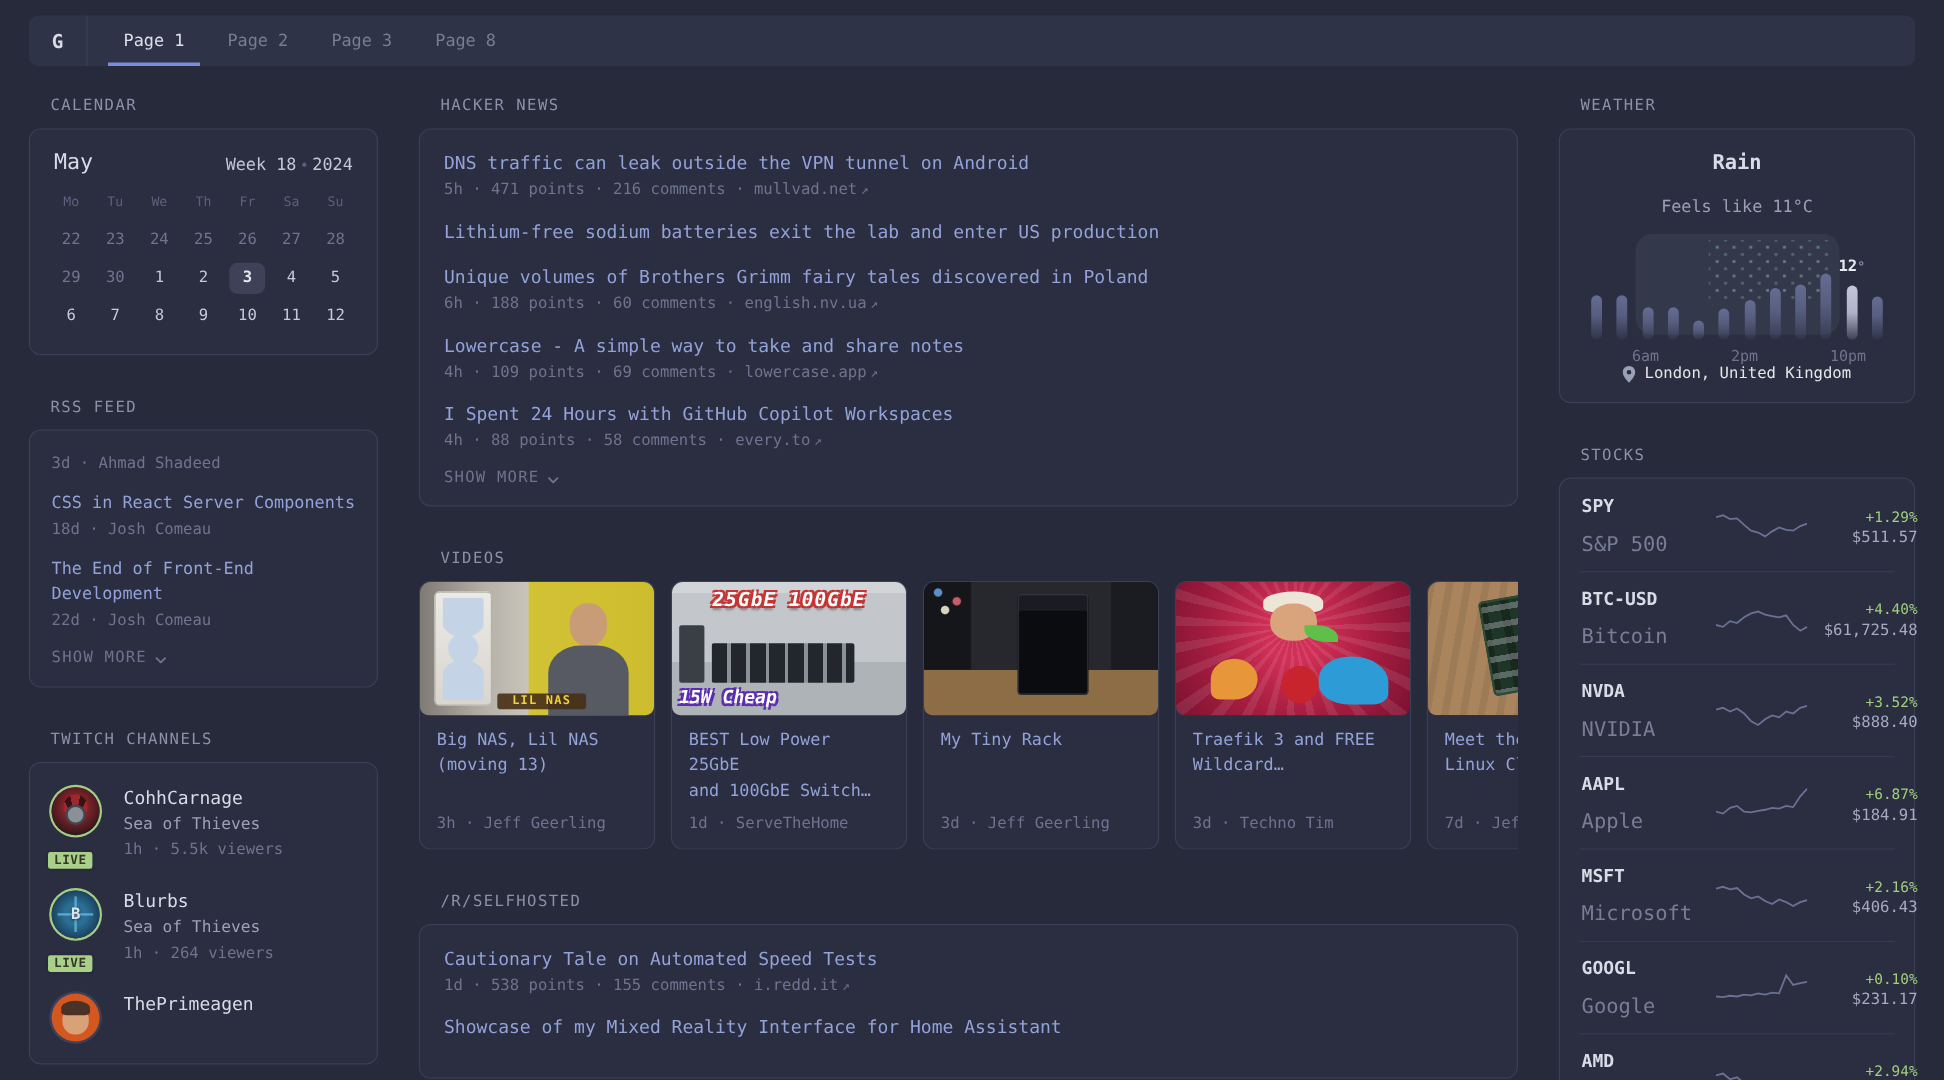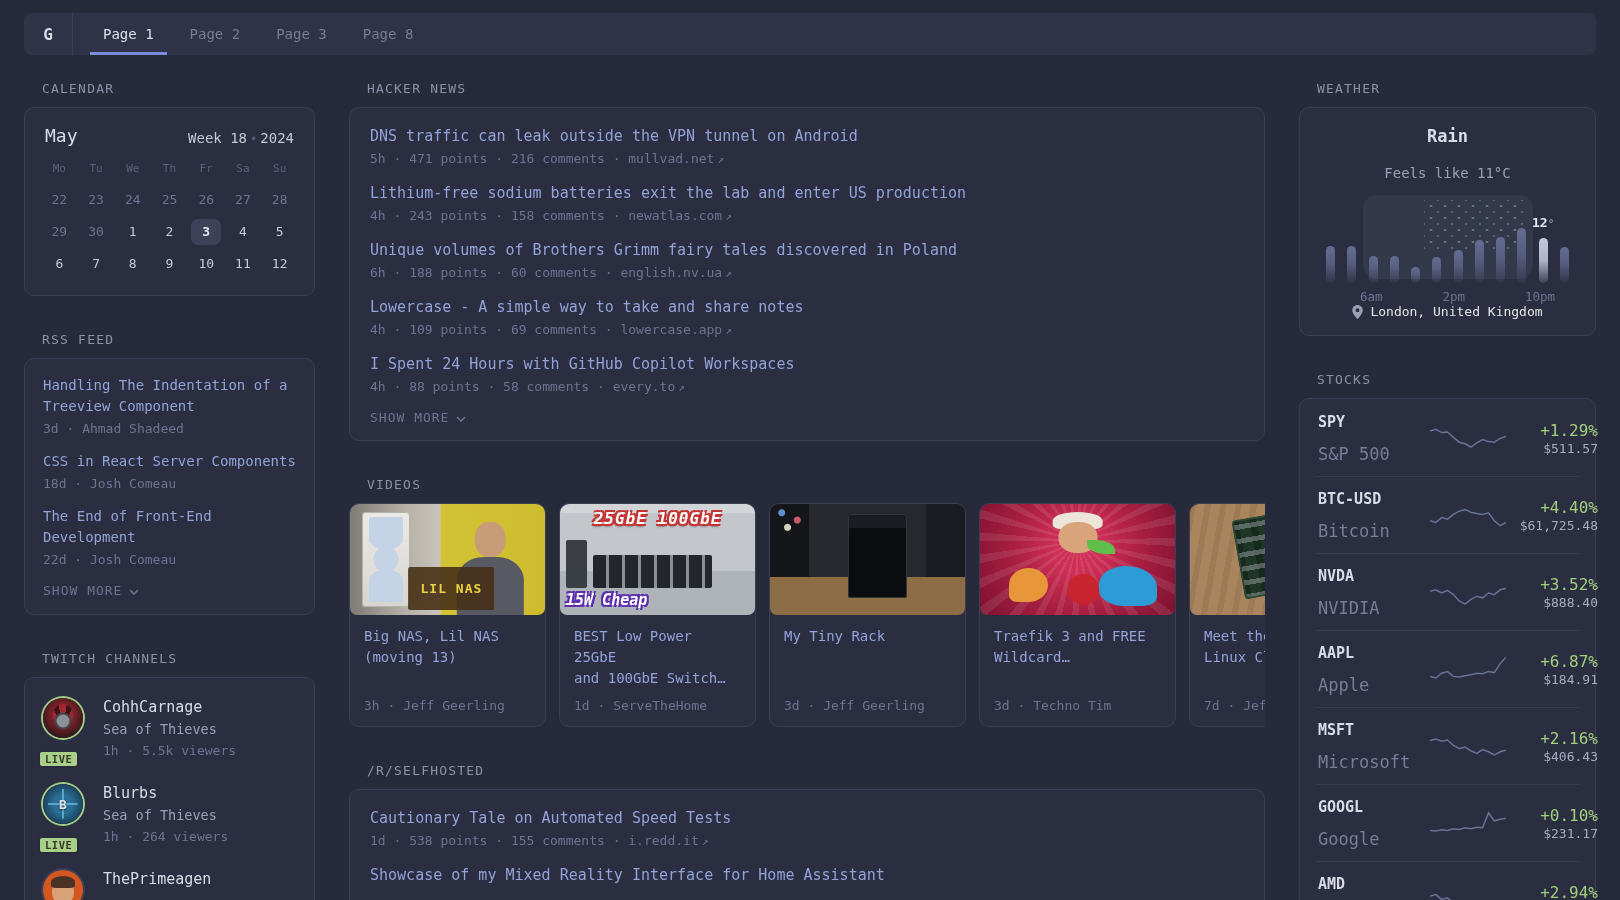--- a/index.html
+++ b/index.html
@@ -85,21 +85,21 @@
   .thumb{position:relative;height:111px;border-radius:9px 9px 7px 7px;overflow:hidden;flex:none}
   .v-title{padding:11px 14px 0;font-size:14px;line-height:21px;color:var(--link);cursor:pointer}
   .v-meta{margin-top:auto;padding:9px 14px 13px;font-size:13px;color:var(--dim)}
   
   .th-bignas{background:linear-gradient(90deg,#7e7a74 0,#b6b1a8 28%,#c9c4ba 46%,#d2c235 47%,#cdbd2e 100%)}
   .t-case{position:absolute;left:6%;top:7%;width:25%;height:86%;background:linear-gradient(180deg,#eceae5,#d8d5cf);border-radius:4px;box-shadow:inset 0 0 0 1px #b5b2ab}
   .t-case::before{content:"";position:absolute;left:16%;top:5%;width:68%;height:90%;background:radial-gradient(circle at 50% 15%,#c4d3e6 0 27%,transparent 28%),radial-gradient(circle at 50% 50%,#c4d3e6 0 27%,transparent 28%),radial-gradient(circle at 50% 85%,#c4d3e6 0 27%,transparent 28%)}
   .t-person{position:absolute;right:11%;top:16%;width:34%;height:84%}
   .t-person::before{content:"";position:absolute;left:50%;top:0;transform:translateX(-50%);width:46%;height:38%;background:#c89c76;border-radius:45%}
   .t-person::after{content:"";position:absolute;left:50%;bottom:0;transform:translateX(-50%);width:100%;height:62%;background:#575a63;border-radius:40% 40% 0 0}
-  .ov-lilnas{position:absolute;bottom:5px;left:52%;transform:translateX(-50%);font-size:13px;font-weight:bold;letter-spacing:1px;color:#ecd23e;background:rgba(71,48,22,.9);padding:14px 12px;border-radius:2px;white-space:nowrap}
+  .ov-lilnas{position:absolute;bottom:5px;left:52%;transform:translateX(-50%);font-size:10px;font-weight:bold;letter-spacing:1px;color:#ecd23e;background:rgba(71,48,22,.9);padding:1px 12px;border-radius:2px;white-space:nowrap}
   .th-switch{background:linear-gradient(180deg,#d2d5d8 0 8%,#c3c7cb 8% 60%,#aeb3b8 60% 100%)}
   .t-psu{position:absolute;left:3%;top:32%;width:11%;height:44%;background:#3a3e45;border-radius:2px}
   .t-ports{position:absolute;left:17%;right:22%;top:46%;height:30%;background:repeating-linear-gradient(90deg,#23262c 0 13px,#8a9097 13px 16px);border-radius:2px}
   .ov-25g{position:absolute;top:5px;left:0;right:0;text-align:center;font-size:16px;font-weight:800;font-style:italic;color:#fff;letter-spacing:1px;white-space:nowrap;text-shadow:-2px -2px 0 #c63434,2px -2px 0 #c63434,-2px 2px 0 #c63434,2px 2px 0 #c63434,0 3px 2px rgba(0,0,0,.35)}
   .ov-15w{position:absolute;bottom:6px;left:6px;font-size:15px;font-weight:800;font-style:italic;color:#fff;text-shadow:-2px -2px 0 #5c2db0,2px -2px 0 #5c2db0,-2px 2px 0 #5c2db0,2px 2px 0 #5c2db0}
   .th-rack{background:linear-gradient(180deg,#27282e 0 66%,#8d6d45 66% 100%)}
   .t-wall{position:absolute;left:0;top:0;width:20%;height:66%;background:#15161a;background-image:radial-gradient(circle at 30% 12%,#5b8fc9 0 3px,transparent 4px),radial-gradient(circle at 70% 22%,#c95b6a 0 3px,transparent 4px),radial-gradient(circle at 45% 32%,#d8d2c2 0 3px,transparent 4px)}
   .t-rackbox{position:absolute;left:40%;top:9%;width:30%;height:76%;background:#0b0c10;border-radius:3px;box-shadow:inset 0 0 0 1px #32353c,inset 0 14px 0 #1a1c22}
   .t-rackright{position:absolute;right:0;top:0;width:20%;height:66%;background:#1b1c21}
   .th-traefik{background:radial-gradient(circle at 50% 40%,#d03057 0 18%,#a81e41 55%,#7c1130 100%)}
@@ -133,21 +133,21 @@
 
   
   .stocks-card{padding:1px 16px}
   .stock-row{display:flex;align-items:center;padding:12px 2px;cursor:pointer}
   .stock-row + .stock-row{border-top:1px solid var(--divider)}
   .st-id{width:112px;flex:none}
   .st-sym{font-size:15px;font-weight:bold;color:var(--bright);line-height:20px}
   .st-name{font-size:17px;color:#787e98;margin-top:12px}
   .st-spark{flex:1;display:flex;justify-content:center}
   .st-right{width:92px;flex:none;text-align:right}
-  .st-change{font-size:16px;line-height:20px}
+  .st-change{font-size:12px;line-height:20px}
   .st-change.up{color:var(--green)} .st-change.down{color:var(--red)}
   .st-price{font-size:13px;color:#a6abc0;margin-top:0}
 </style>
 </head>
 <body>
 
 <div class="page">
   <header class="topbar">
     <div class="logo">G</div>
     <nav class="tabs">
@@ -243,21 +243,20 @@
               </div>
             </div>
         </div>
       </section>
 
       <section class="section">
         <div class="sec-label">RSS FEED</div>
         <div class="card pad-card">
           <div id="rss-list">
               <div class="feed-item">
-                <div class="item-title">Handling The Indentation of a Treeview Component</div>
                 <div class="item-meta">3d · Ahmad Shadeed</div>
               </div>
               <div class="feed-item">
                 <div class="item-title">CSS in React Server Components</div>
                 <div class="item-meta">18d · Josh Comeau</div>
               </div>
               <div class="feed-item">
                 <div class="item-title">The End of Front-End Development</div>
                 <div class="item-meta">22d · Josh Comeau</div>
               </div>
@@ -318,21 +317,20 @@
       <section class="section hn">
         <div class="sec-label">HACKER NEWS</div>
         <div class="card hn-card">
           <div id="hn-list">
               <div class="hn-item">
                 <div class="item-title">DNS traffic can leak outside the VPN tunnel on Android</div>
                 <div class="item-meta">5h · 471 points · 216 comments · <span>mullvad.net</span><span class="arrow">↗</span></div>
               </div>
               <div class="hn-item">
                 <div class="item-title">Lithium-free sodium batteries exit the lab and enter US production</div>
-                <div class="item-meta">4h · 243 points · 158 comments · <span>newatlas.com</span><span class="arrow">↗</span></div>
               </div>
               <div class="hn-item">
                 <div class="item-title">Unique volumes of Brothers Grimm fairy tales discovered in Poland</div>
                 <div class="item-meta">6h · 188 points · 60 comments · <span>english.nv.ua</span><span class="arrow">↗</span></div>
               </div>
               <div class="hn-item">
                 <div class="item-title">Lowercase - A simple way to take and share notes</div>
                 <div class="item-meta">4h · 109 points · 69 comments · <span>lowercase.app</span><span class="arrow">↗</span></div>
               </div>
               <div class="hn-item">

